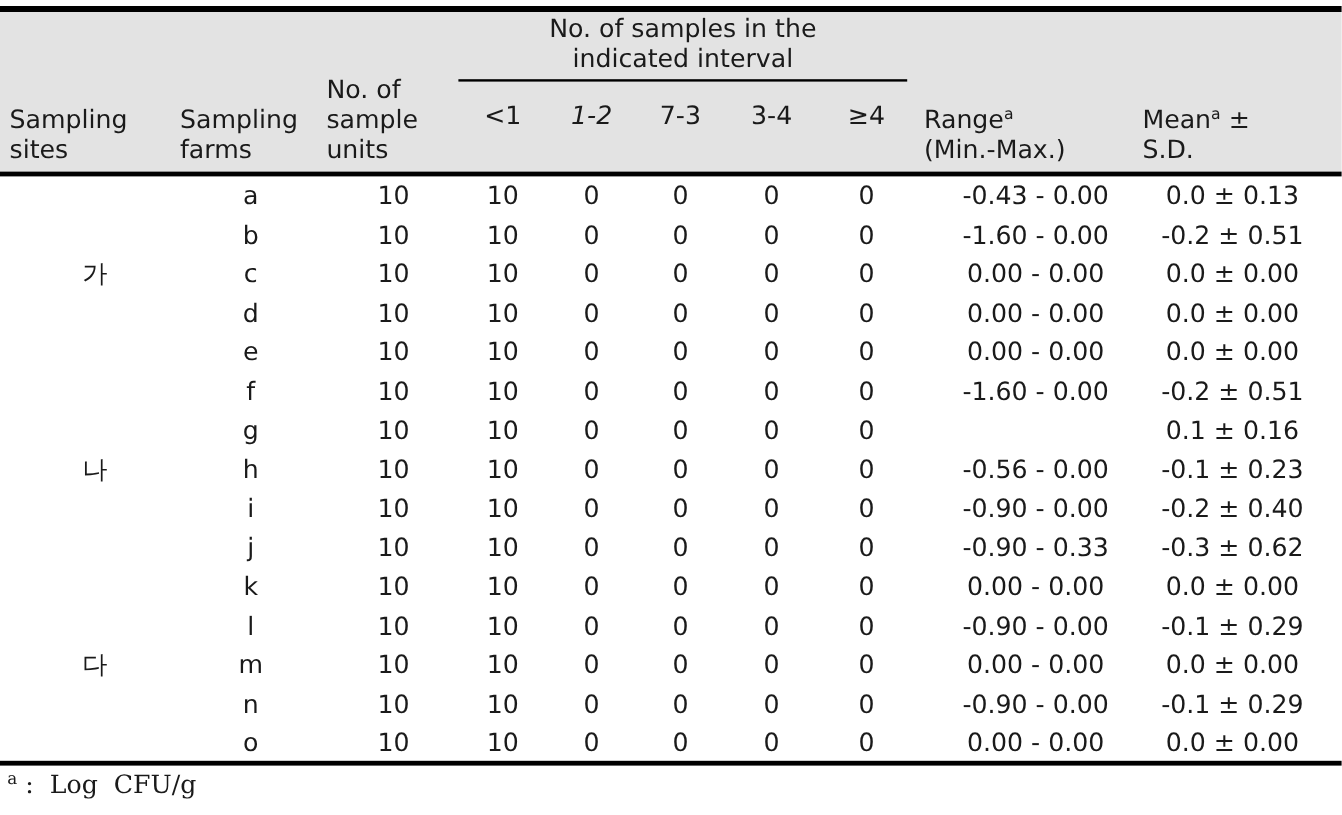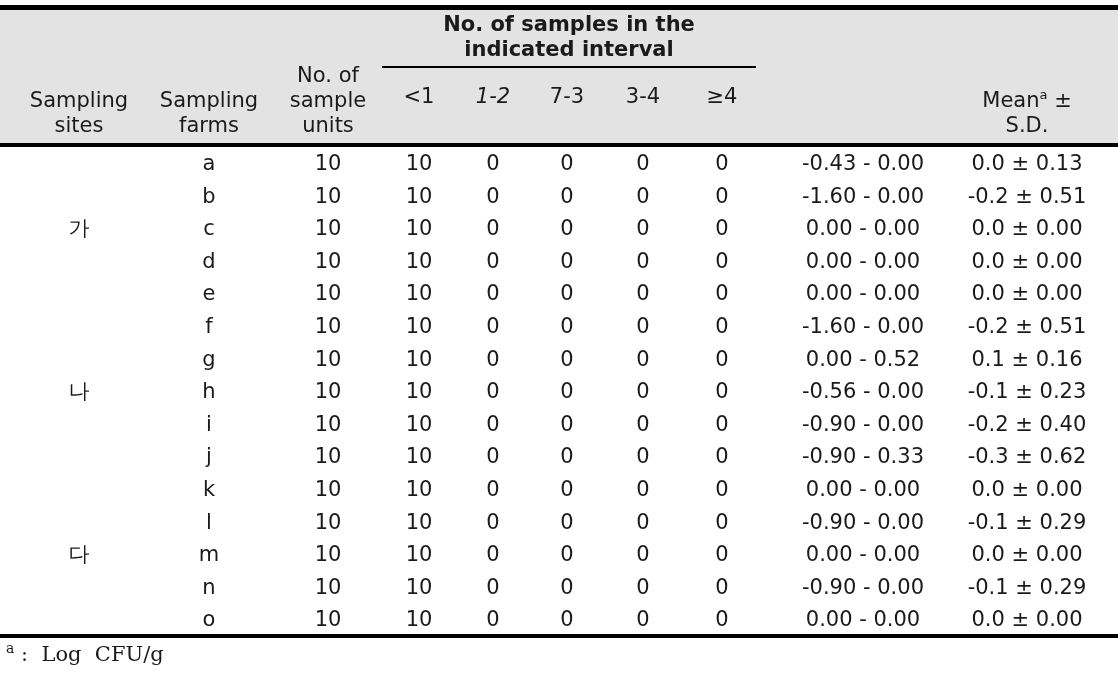--- a/index.html
+++ b/index.html
@@ -56,28 +56,28 @@
     text-align: center;
     font-size: 21px;
     line-height: 25px;
     color: #1a1a1a;
     white-space: nowrap;
   }
   .hcell.bottomed {
     display: flex;
     flex-direction: column;
     justify-content: flex-end;
-    align-items: center;
+    align-items: flex-start;
   }
 
   
   .h-sites    { left: 8px;   width: 142px; top: 38px;  height: 100px; }
   .h-farms    { left: 150px; width: 118px; top: 38px;  height: 100px; }
   .h-units    { left: 272px; width: 112px; top: 30px;  height: 108px; }
-  .h-span     { left: 382px; width: 374px; top: 12px;  height: 54px; font-weight: bold; }
+  .h-span     { left: 382px; width: 374px; top: 12px;  height: 54px; }
   .h-i1       { left: 386px; width: 66px;  top: 84px;  height: 30px; }
   .h-i2       { left: 458px; width: 70px;  top: 84px;  height: 30px; font-style: italic; }
   .h-i3       { left: 532px; width: 70px;  top: 84px;  height: 30px; }
   .h-i4       { left: 608px; width: 70px;  top: 84px;  height: 30px; }
   .h-i5       { left: 688px; width: 68px;  top: 84px;  height: 30px; }
   .h-range    { left: 770px; width: 186px; top: 58px;  height: 80px; }
   .h-mean     { left: 952px; width: 150px; top: 58px;  height: 80px; }
 
   sup {
     font-size: 13px;
@@ -164,20 +164,24 @@
     <div>No. of samples in the</div>
     <div>indicated interval</div>
   </div>
 
   <div class="hcell h-i1">&lt;1</div>
   <div class="hcell h-i2">1-2</div>
   <div class="hcell h-i3">7-3</div>
   <div class="hcell h-i4">3-4</div>
   <div class="hcell h-i5">≥4</div>
 
+  <div class="hcell bottomed h-range">
+    <div><span>Range</span><sup>a</sup></div>
+    <div>(Min.-Max.)</div>
+  </div>
 
   <div class="hcell bottomed h-mean">
     <div><span>Mean</span><sup>a</sup><span> ±</span></div>
     <div>S.D.</div>
   </div>
 
   <div class="rows" id="rows-container">
       <div class="row">
         <div class="cell c-site"></div>
         <div class="cell c-farm">a</div>
@@ -252,21 +256,20 @@
       </div>
       <div class="row">
         <div class="cell c-site"></div>
         <div class="cell c-farm">g</div>
         <div class="cell c-units">10</div>
         <div class="cell c-i1">10</div>
         <div class="cell c-i2">0</div>
         <div class="cell c-i3">0</div>
         <div class="cell c-i4">0</div>
         <div class="cell c-i5">0</div>
-        <div class="cell c-range">0.00 -  0.52</div>
         <div class="cell c-mean">0.1 ± 0.16</div>
       </div>
       <div class="row">
         <div class="cell c-site">나</div>
         <div class="cell c-farm">h</div>
         <div class="cell c-units">10</div>
         <div class="cell c-i1">10</div>
         <div class="cell c-i2">0</div>
         <div class="cell c-i3">0</div>
         <div class="cell c-i4">0</div>

